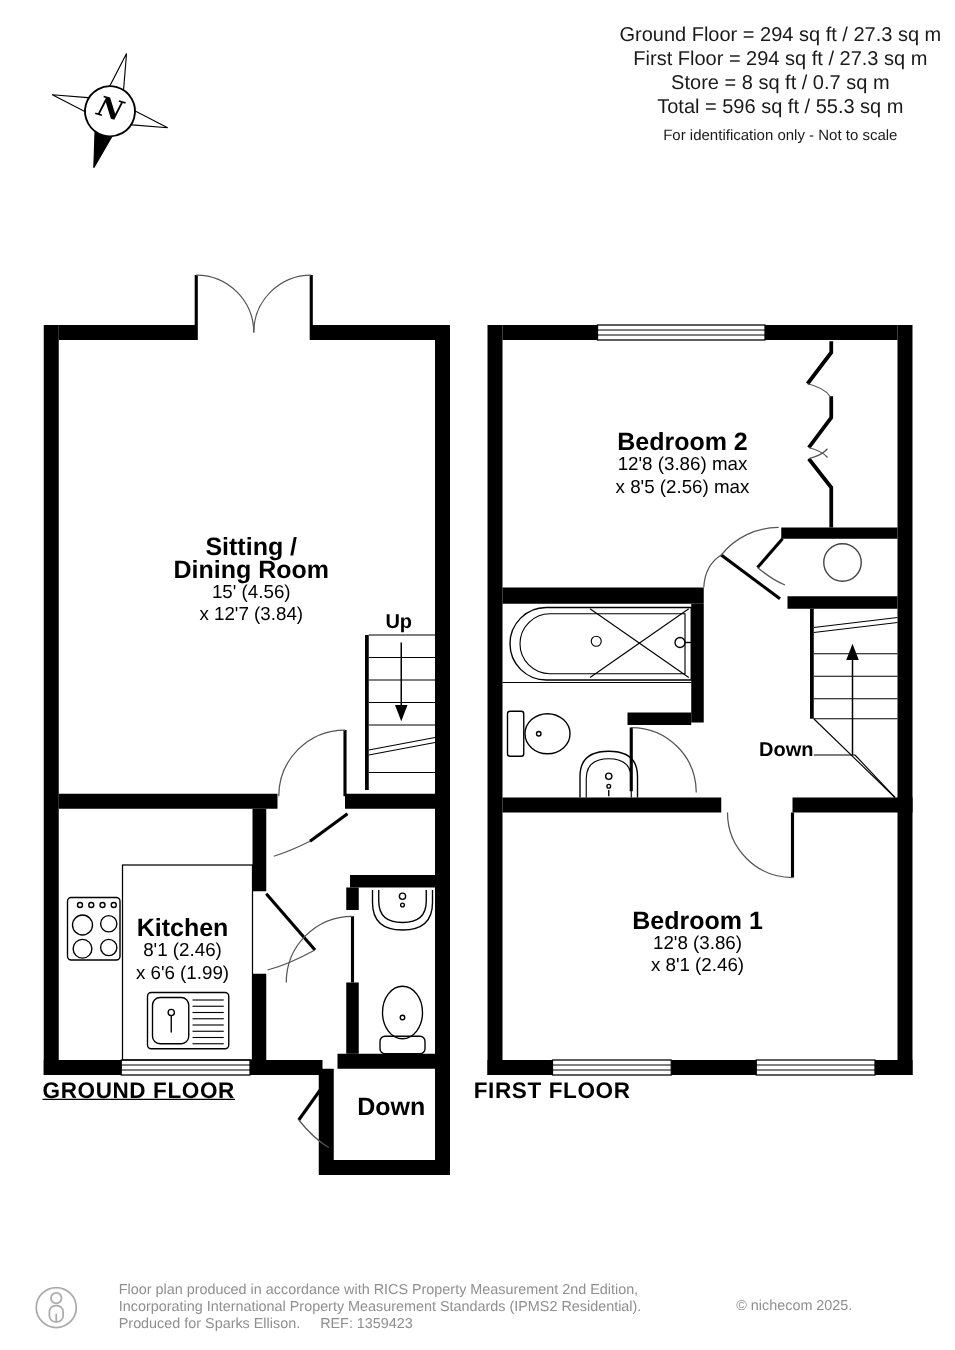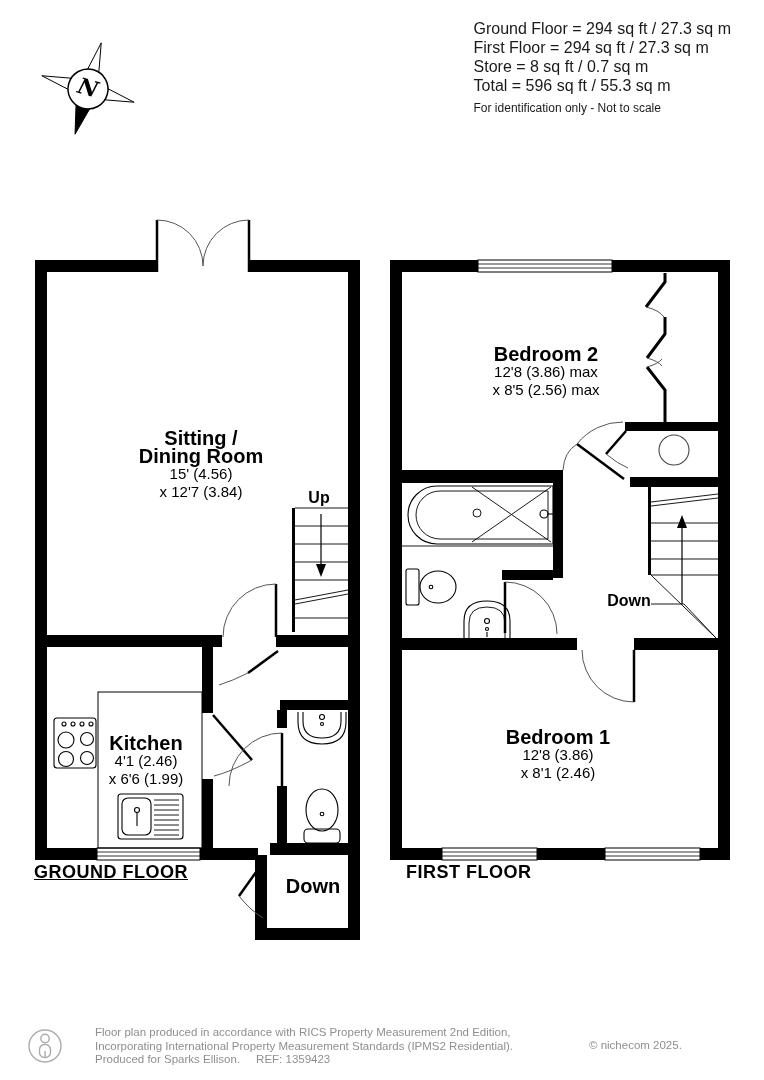--- a/index.html
+++ b/index.html
@@ -1,19 +1,19 @@
 <!DOCTYPE html>
 <html><head>
 <meta charset="utf-8">
 <style>
   html,body{margin:0;padding:0;background:#fff;}
   .page{position:relative;width:764px;height:1080px;background:#fff;overflow:hidden;
         font-family:"Liberation Sans", sans-serif;color:#111;}
   svg.plan{position:absolute;left:0;top:0;}
-  .header-areas{position:absolute;top:19px;right:33px;text-align:left;
+  .header-areas{position:absolute;top:19px;right:11px;text-align:center;
                 font-size:16px;line-height:19px;color:#1a1a1a;}
   .header-disclaimer{font-size:12px;margin-top:4px;color:#1a1a1a;}
   .room-label{position:absolute;text-align:center;transform:translateX(-50%);
               font-size:15px;line-height:18px;white-space:nowrap;color:#000;}
   .room-name{font-weight:bold;font-size:20px;}
   .stairs-label{position:absolute;transform:translateX(-50%);font-weight:bold;
                 font-size:16px;color:#000;white-space:nowrap;}
   .floor-title{position:absolute;font-weight:bold;font-size:18px;letter-spacing:.5px;color:#000;}
   .compass-n{position:absolute;left:88px;top:89px;transform:translate(-50%,-56%) rotate(16deg);
              font-family:"DejaVu Serif", serif;font-weight:bold;font-style:italic;
@@ -255,21 +255,21 @@
 
   <div class="room-label" style="left:201px;top:429px;">
     <div class="room-name">Sitting /</div>
     <div class="room-name">Dining Room</div>
     <div>15' (4.56)</div>
     <div>x 12'7 (3.84)</div>
   </div>
 
   <div class="room-label" style="left:146px;top:724px;margin-top:10px;">
     <div class="room-name">Kitchen</div>
-    <div>4'1 (2.46)</div>
+    <div>8'1 (2.46)</div>
     <div>x 6'6 (1.99)</div>
   </div>
 
   <div class="room-label" style="left:313px;top:877px;">
     <div class="room-name">Down</div>
   </div>
 
   <div class="room-label" style="left:546px;top:345px;">
     <div class="room-name">Bedroom 2</div>
     <div>12'8 (3.86) max</div>
@@ -279,21 +279,21 @@
   <div class="room-label" style="left:558px;top:728px;">
     <div class="room-name">Bedroom 1</div>
     <div>12'8 (3.86)</div>
     <div>x 8'1 (2.46)</div>
   </div>
 
   <div class="stairs-label" style="left:319px;top:489px;">Up</div>
   <div class="stairs-label" style="left:629px;top:592px;">Down</div>
 
   <div class="floor-title" style="left:34px;top:862px;text-decoration:underline;">GROUND FLOOR</div>
-  <div class="floor-title" style="left:406px;top:862px;">FIRST FLOOR</div>
+  <div class="floor-title" style="left:379px;top:862px;">FIRST FLOOR</div>
 
   <div class="footer">
     <div>Floor plan produced in accordance with RICS Property Measurement 2nd Edition,</div>
     <div>Incorporating International Property Measurement Standards (IPMS2 Residential).</div>
     <div>
       <span>Produced for Sparks Ellison.</span><span class="ref">REF: 1359423</span>
     </div>
   </div>
   <div class="footer-copyright">© nichecom 2025.</div>
 

